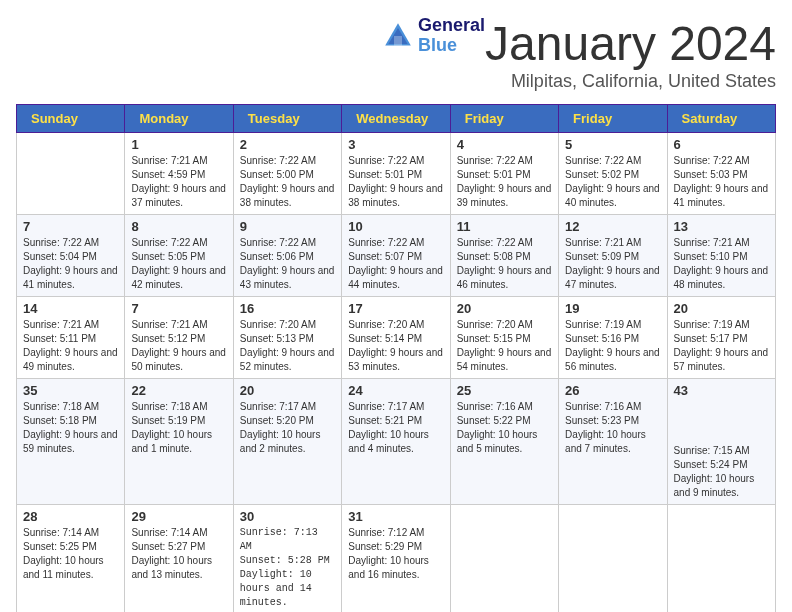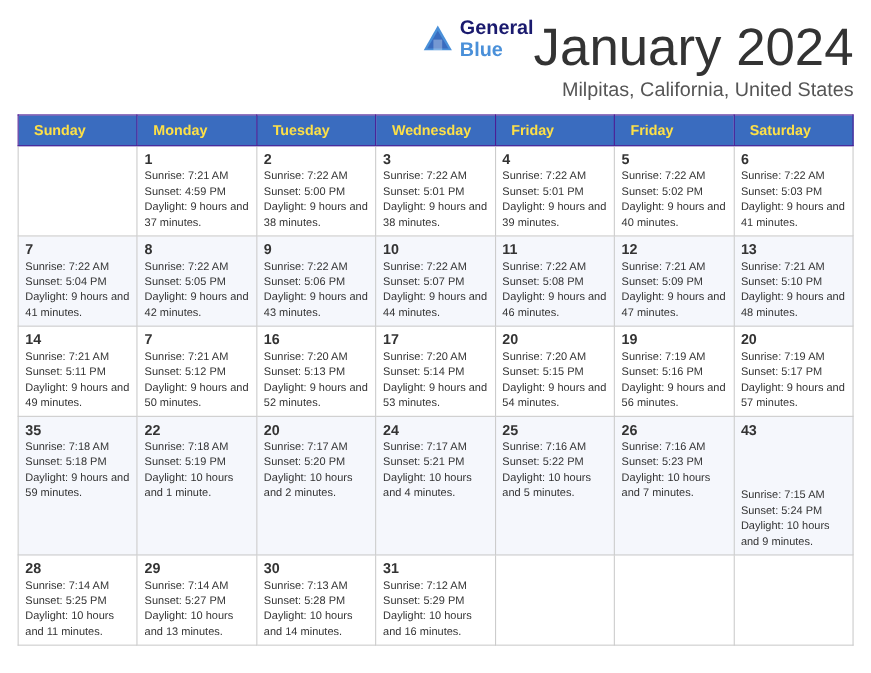--- a/index.html
+++ b/index.html
@@ -297,21 +297,21 @@
 Daylight: 10 hours and 11 minutes.</div>
         </td>
         <td>
           <div class="day-number">29</div>
           <div class="day-info" style="white-space: pre-line;">Sunrise: 7:14 AM
 Sunset: 5:27 PM
 Daylight: 10 hours and 13 minutes.</div>
         </td>
         <td>
           <div class="day-number">30</div>
-          <div class="day-info" style="white-space: pre-line;">Sunrise: 7:13 AM
+          <div class="day-info" style="white-space: pre-line; font-family: Liberation Mono, monospace;">Sunrise: 7:13 AM
 Sunset: 5:28 PM
 Daylight: 10 hours and 14 minutes.</div>
         </td>
         <td>
           <div class="day-number">31</div>
           <div class="day-info" style="white-space: pre-line;">Sunrise: 7:12 AM
 Sunset: 5:29 PM
 Daylight: 10 hours and 16 minutes.</div>
         </td>
         <td class="empty-cell"></td>

